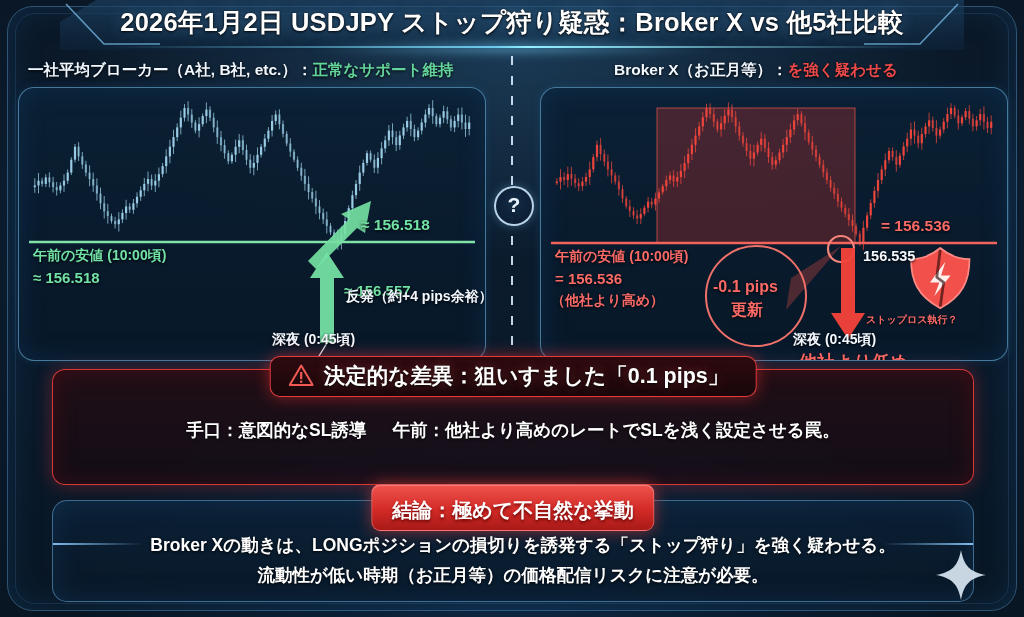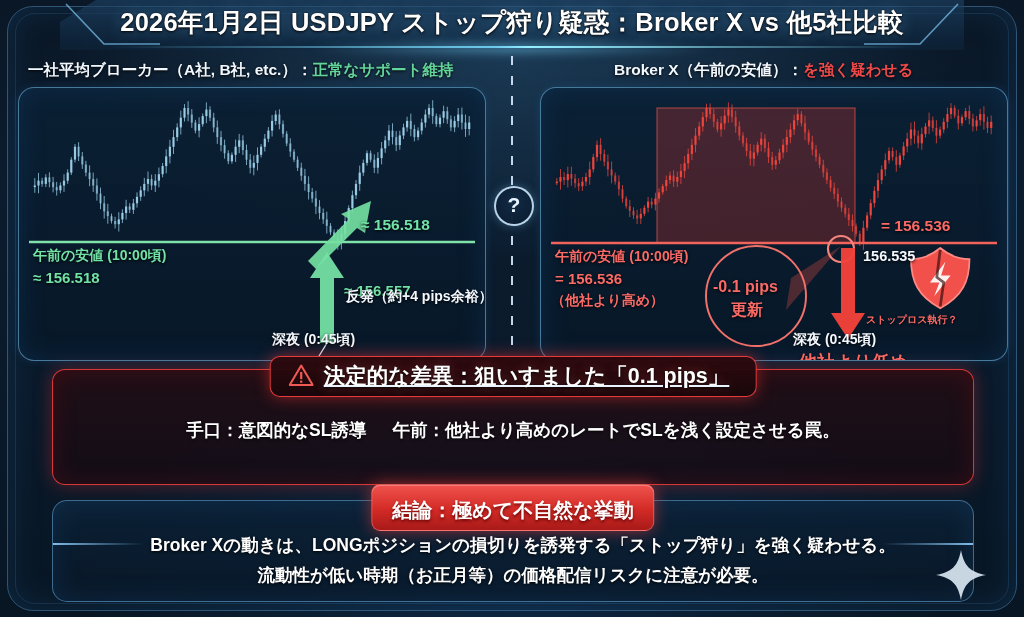--- a/index.html
+++ b/index.html
@@ -107,21 +107,21 @@
     border:1.8px solid rgba(232,60,60,.92);
     background:linear-gradient(180deg,rgba(42,10,14,.70),rgba(24,8,14,.62));
     box-shadow:0 0 18px rgba(225,45,45,.38),inset 0 0 22px rgba(120,15,20,.35);
   }
   .alert-pill{
     position:absolute;left:50%;transform:translateX(-50%);top:-14px;
     padding:4px 26px 6px 18px;border-radius:10px;
     border:1.8px solid rgba(240,62,62,.95);
     background:linear-gradient(180deg,rgba(46,10,14,.98),rgba(26,7,11,.98));
     box-shadow:0 0 16px rgba(235,50,50,.55);
-    display:flex;align-items:center;gap:10px;white-space:nowrap;text-decoration:underline;
+    display:flex;align-items:center;gap:10px;white-space:nowrap;
   }
   .alert-pill-text{
     font-size:21.5px;font-weight:bold;color:#ffffff;
     text-shadow:0 1px 3px rgba(0,0,0,.9),0 0 12px rgba(255,110,110,.35);
   }
   .alert-line{
     position:absolute;left:0;width:100%;text-align:center;
     font-size:17.5px;font-weight:bold;color:#ffffff;white-space:nowrap;
     text-shadow:0 1px 3px rgba(0,0,0,.95);
   }
@@ -176,21 +176,21 @@
     </svg>
     <div class="title-glow"></div>
     <div class="title-underline"></div>
     <div class="title-text">2026年1月2日 USDJPY ストップ狩り疑惑：Broker X vs 他5社比較</div>
   </div>
 
   <div class="subhead" id="subhead-left">
     <span class="w">一社平均ブローカー（A社, B社, etc.）：</span><span class="g">正常なサポート維持</span>
   </div>
   <div class="subhead" id="subhead-right">
-    <span class="w">Broker X（午前の安値）：</span><span class="r">を強く疑わせる</span>
+    <span class="w">Broker X（お正月等）：</span><span class="r">を強く疑わせる</span>
   </div>
 
   <div class="panel" id="panel-left">
     <div class="panel-inner">
       <svg class="chart" id="svg-left" width="466" height="272">
         <g id="left-candles">
             <line x1="15.8" x2="15.8" y1="90.2" y2="104.8" stroke="#9ccfe8" stroke-width="1" opacity="0.75"></line>
             <rect x="14.7" y="97.5" width="2.2" height="1.6" fill="#9ccfe8" opacity="0.95"></rect>
             <line x1="19.5" x2="19.5" y1="84.9" y2="105.3" stroke="#9ccfe8" stroke-width="1" opacity="0.75"></line>
             <rect x="18.4" y="92.7" width="2.2" height="4.8" fill="#9ccfe8" opacity="0.95"></rect>

